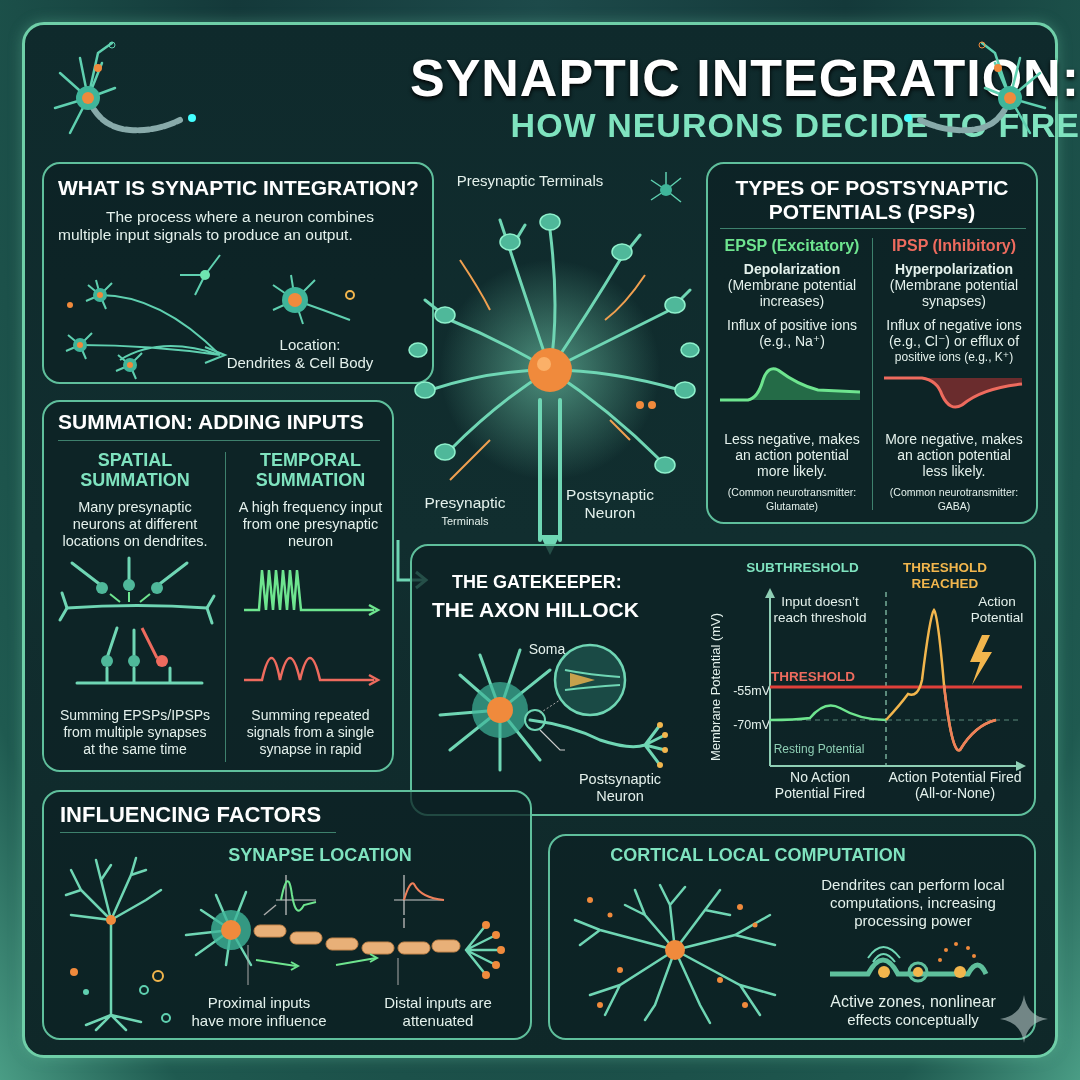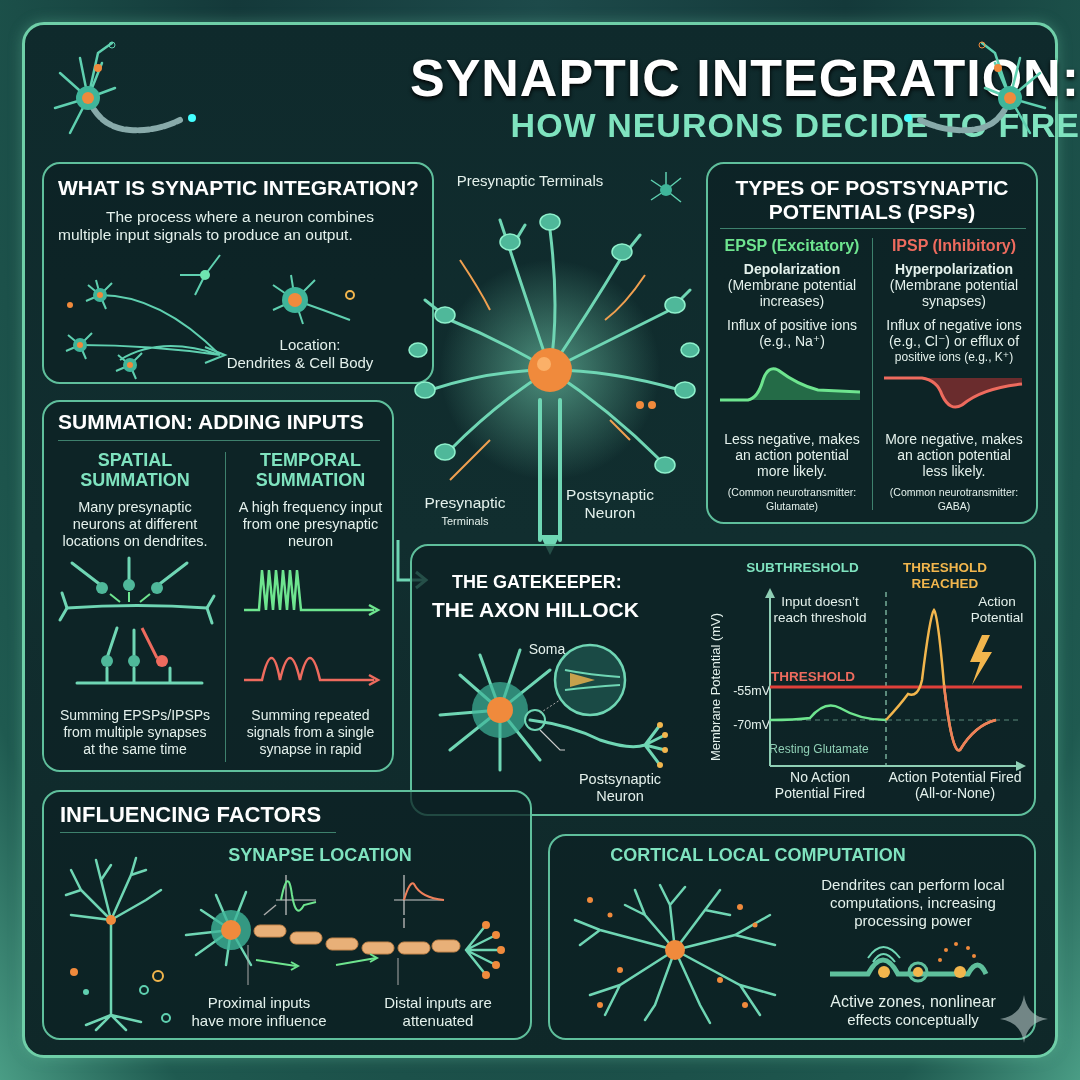--- a/index.html
+++ b/index.html
@@ -283,21 +283,21 @@
 <div class="sub-head amber" style="left:890px;width:110px;top:560px;font-size:13.5px;">THRESHOLD</div>
 <div class="sub-head amber" style="left:890px;width:110px;top:576px;font-size:13.5px;">REACHED</div>
 <div class="txt" style="left:770px;width:100px;top:594px;font-size:13.5px;line-height:15px;">Input doesn’t</div>
 <div class="txt" style="left:762px;width:116px;top:610px;font-size:13.5px;line-height:15px;">reach threshold</div>
 <div class="txt" style="left:962px;width:70px;top:594px;font-size:13.5px;line-height:15px;">Action</div>
 <div class="txt" style="left:962px;width:70px;top:610px;font-size:13.5px;line-height:15px;">Potential</div>
 <div class="txt" style="left:636px;top:678px;width:160px;font-size:13px;transform:rotate(-90deg);">Membrane Potential (mV)</div>
 <div class="txt" style="left:720px;top:682px;width:50px;font-size:12.5px;text-align:right;">-55mV</div>
 <div class="txt" style="left:720px;top:716px;width:50px;font-size:12.5px;text-align:right;">-70mV</div>
 <div class="txt red" style="left:768px;top:668px;width:90px;font-size:13.5px;font-weight:700;color:#ee6b5e;">THRESHOLD</div>
-<div class="txt" style="left:764px;top:740px;width:110px;font-size:12px;color:#8fcfb5;">Resting Glutamate</div>
+<div class="txt" style="left:764px;top:740px;width:110px;font-size:12px;color:#8fcfb5;">Resting Potential</div>
 <svg style="left:760px;top:580px" width="270" height="190">
   <path d="M10 186 L10 12" stroke="#8fcfb5" stroke-width="2"></path>
   <path d="M5 18 L10 8 L15 18" fill="#8fcfb5"></path>
   <path d="M10 186 L262 186" stroke="#8fcfb5" stroke-width="2"></path>
   <path d="M256 181 L266 186 L256 191" fill="#8fcfb5"></path>
   <path d="M126 12 L126 186" stroke="#8fcfb5" stroke-width="1.2" stroke-dasharray="5 4"></path>
   <path d="M10 140 L262 140" stroke="#8fcfb5" stroke-width="1" stroke-dasharray="5 4" opacity="0.6"></path>
   <path d="M10 107 L262 107" stroke="#e0403a" stroke-width="3"></path>
   <path d="M10 140 Q35 140 50 138 Q65 120 80 128 Q100 140 126 140" stroke="#6ee58f" stroke-width="2.5" fill="none"></path>
   <path d="M126 140 Q140 125 148 114 Q158 118 162 100 Q170 35 174 30 Q178 35 184 105 Q192 175 200 170 Q215 145 236 140" stroke="#f2b64d" stroke-width="2.5" fill="none"></path>

